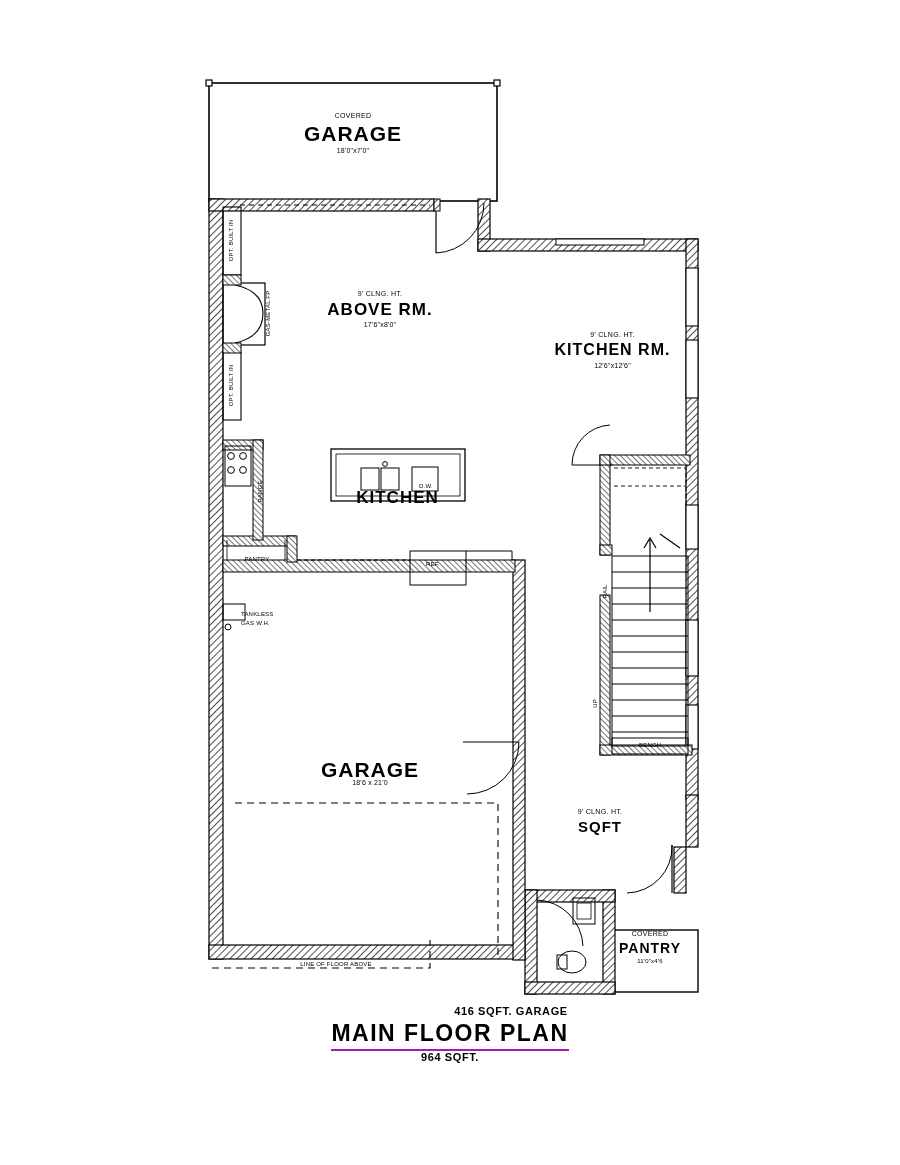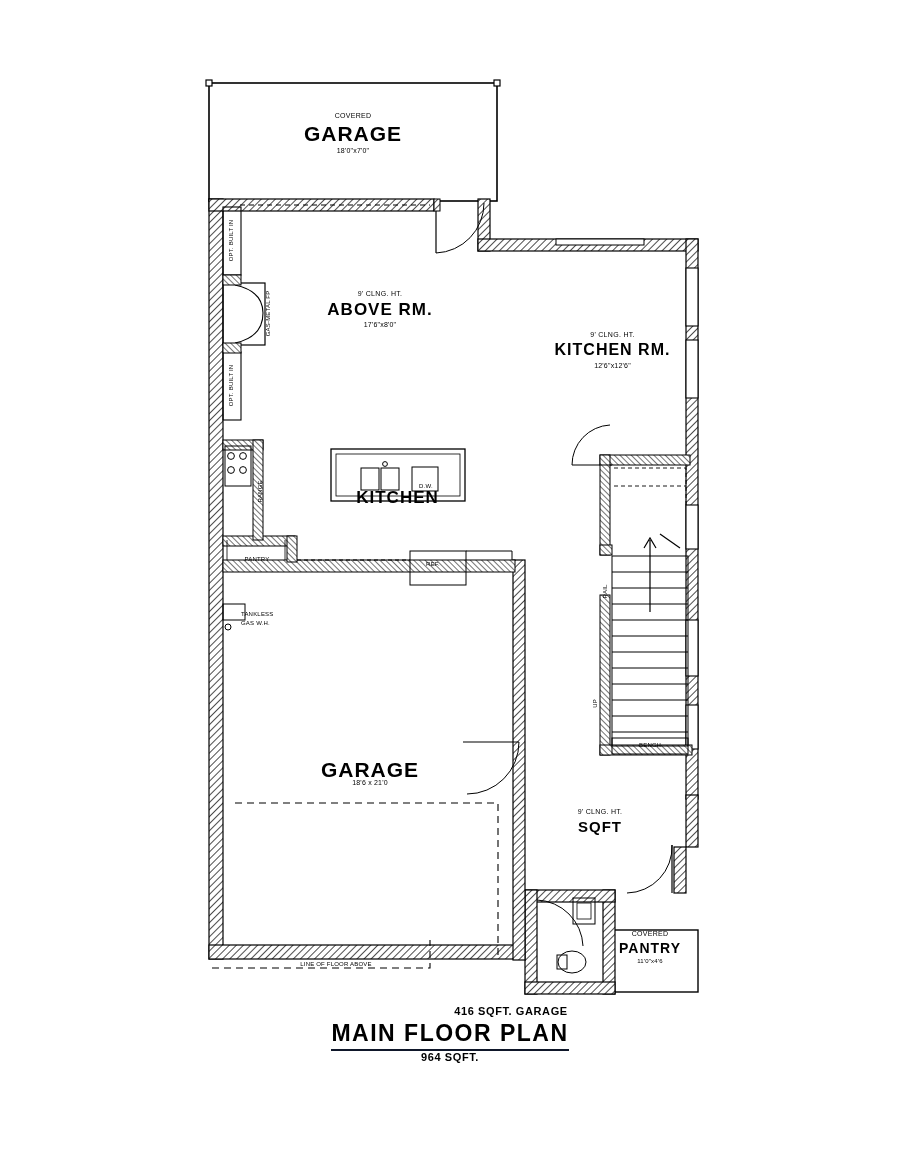--- a/index.html
+++ b/index.html
@@ -5,21 +5,21 @@
   html,body{margin:0;padding:0;background:#ffffff;}
   body{width:900px;height:1165px;position:relative;font-family:"Liberation Sans",sans-serif;color:#000;}
   #plan{position:absolute;left:0;top:0;width:900px;height:1165px;}
   .lbl{position:absolute;text-align:center;line-height:1.15;white-space:nowrap;}
   .room-name{font-weight:bold;letter-spacing:1px;}
   .tiny{font-size:7px;letter-spacing:.3px;}
   .xtiny{font-size:6px;letter-spacing:.2px;}
   .dim{font-size:7px;letter-spacing:.2px;}
   .vert{transform-origin:center center;}
   .title-wrap{position:absolute;left:0;width:900px;text-align:center;}
-  .title{font-size:23px;font-weight:bold;letter-spacing:1.5px;display:inline-block;border-bottom:2px solid #0f172a;padding-bottom:2px;}
+  .title{font-size:23px;font-weight:bold;letter-spacing:1.5px;display:inline-block;border-bottom:2px solid #a21caf;padding-bottom:2px;}
   .sub{font-size:11px;font-weight:bold;letter-spacing:.6px;}
 </style>
 </head>
 <body>
 
 <div>
 
 <svg id="plan" viewBox="0 0 900 1165" xmlns="http://www.w3.org/2000/svg">
   <defs>
     <pattern id="hatch" width="5" height="5" patternUnits="userSpaceOnUse" patternTransform="rotate(45)">

